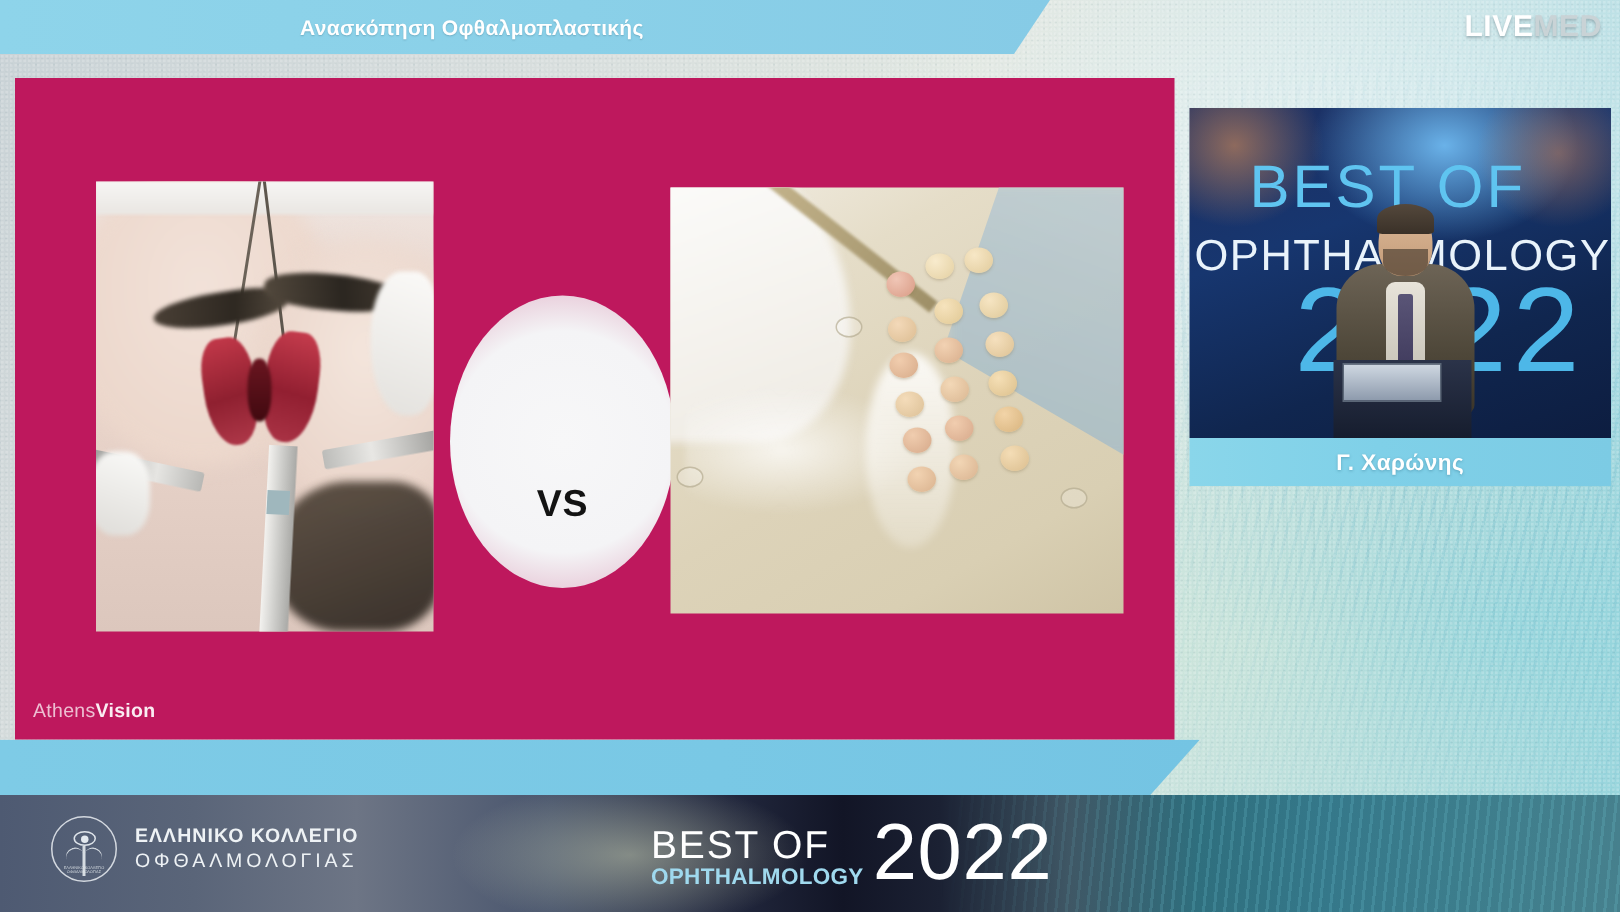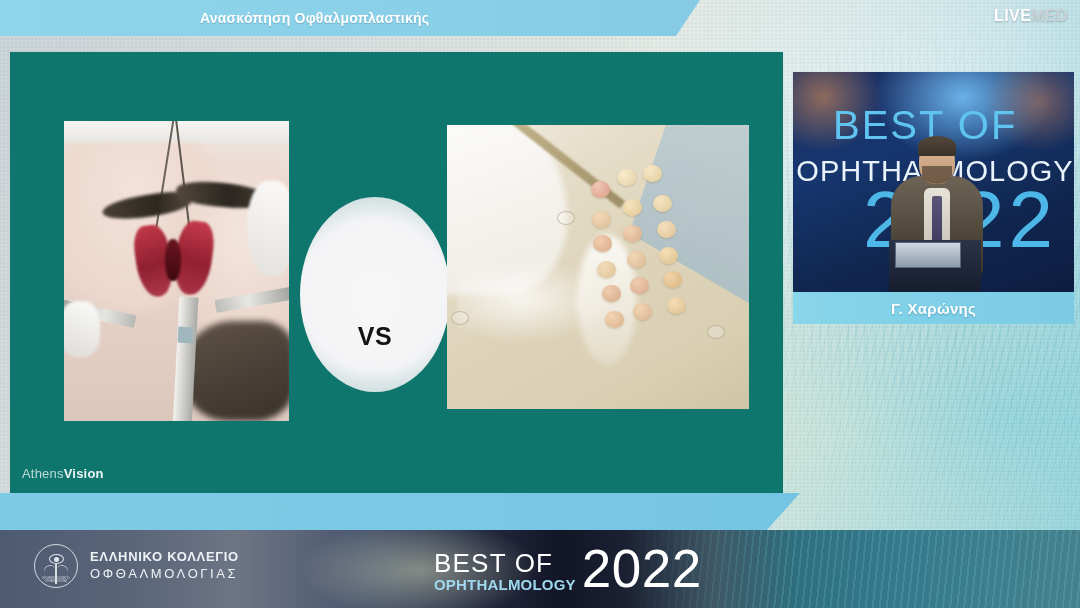--- a/index.html
+++ b/index.html
@@ -55,30 +55,30 @@
   }
   #header-title {
     position:absolute; left:200px; top:10px;
     font-size:14px; font-weight:700; color:#ffffff;
     letter-spacing:.2px; z-index:7;
     text-shadow:0 1px 1px rgba(60,110,130,.35);
     white-space:nowrap;
   }
   #livemed {
     position:absolute; right:12px; top:7px; z-index:7;
-    font-size:16px; font-weight:700; letter-spacing:.4px;
+    font-size:20px; font-weight:700; letter-spacing:.4px;
     text-shadow:0 1px 2px rgba(90,110,120,.45);
   }
   #livemed .lm-live { color:#ffffff; }
   #livemed .lm-med  { color:#c9d3d6; }
 
   
   #slide {
     position:absolute; left:10px; top:52px; width:773px; height:441px;
-    background:#0f766e; z-index:5; overflow:hidden;
+    background:#be185d; z-index:5; overflow:hidden;
   }
   #vs-circle {
     position:absolute; left:290px; top:145px; width:150px; height:195px;
     border-radius:50%;
     background:radial-gradient(circle, rgba(247,247,248,1) 0%, rgba(244,244,246,1) 60%, rgba(238,238,240,.7) 100%);
   }
   #vs-label {
     position:absolute; left:330px; top:270px; width:70px; text-align:center;
     font-size:25px; font-weight:800; color:#131313; letter-spacing:.5px;
   }

